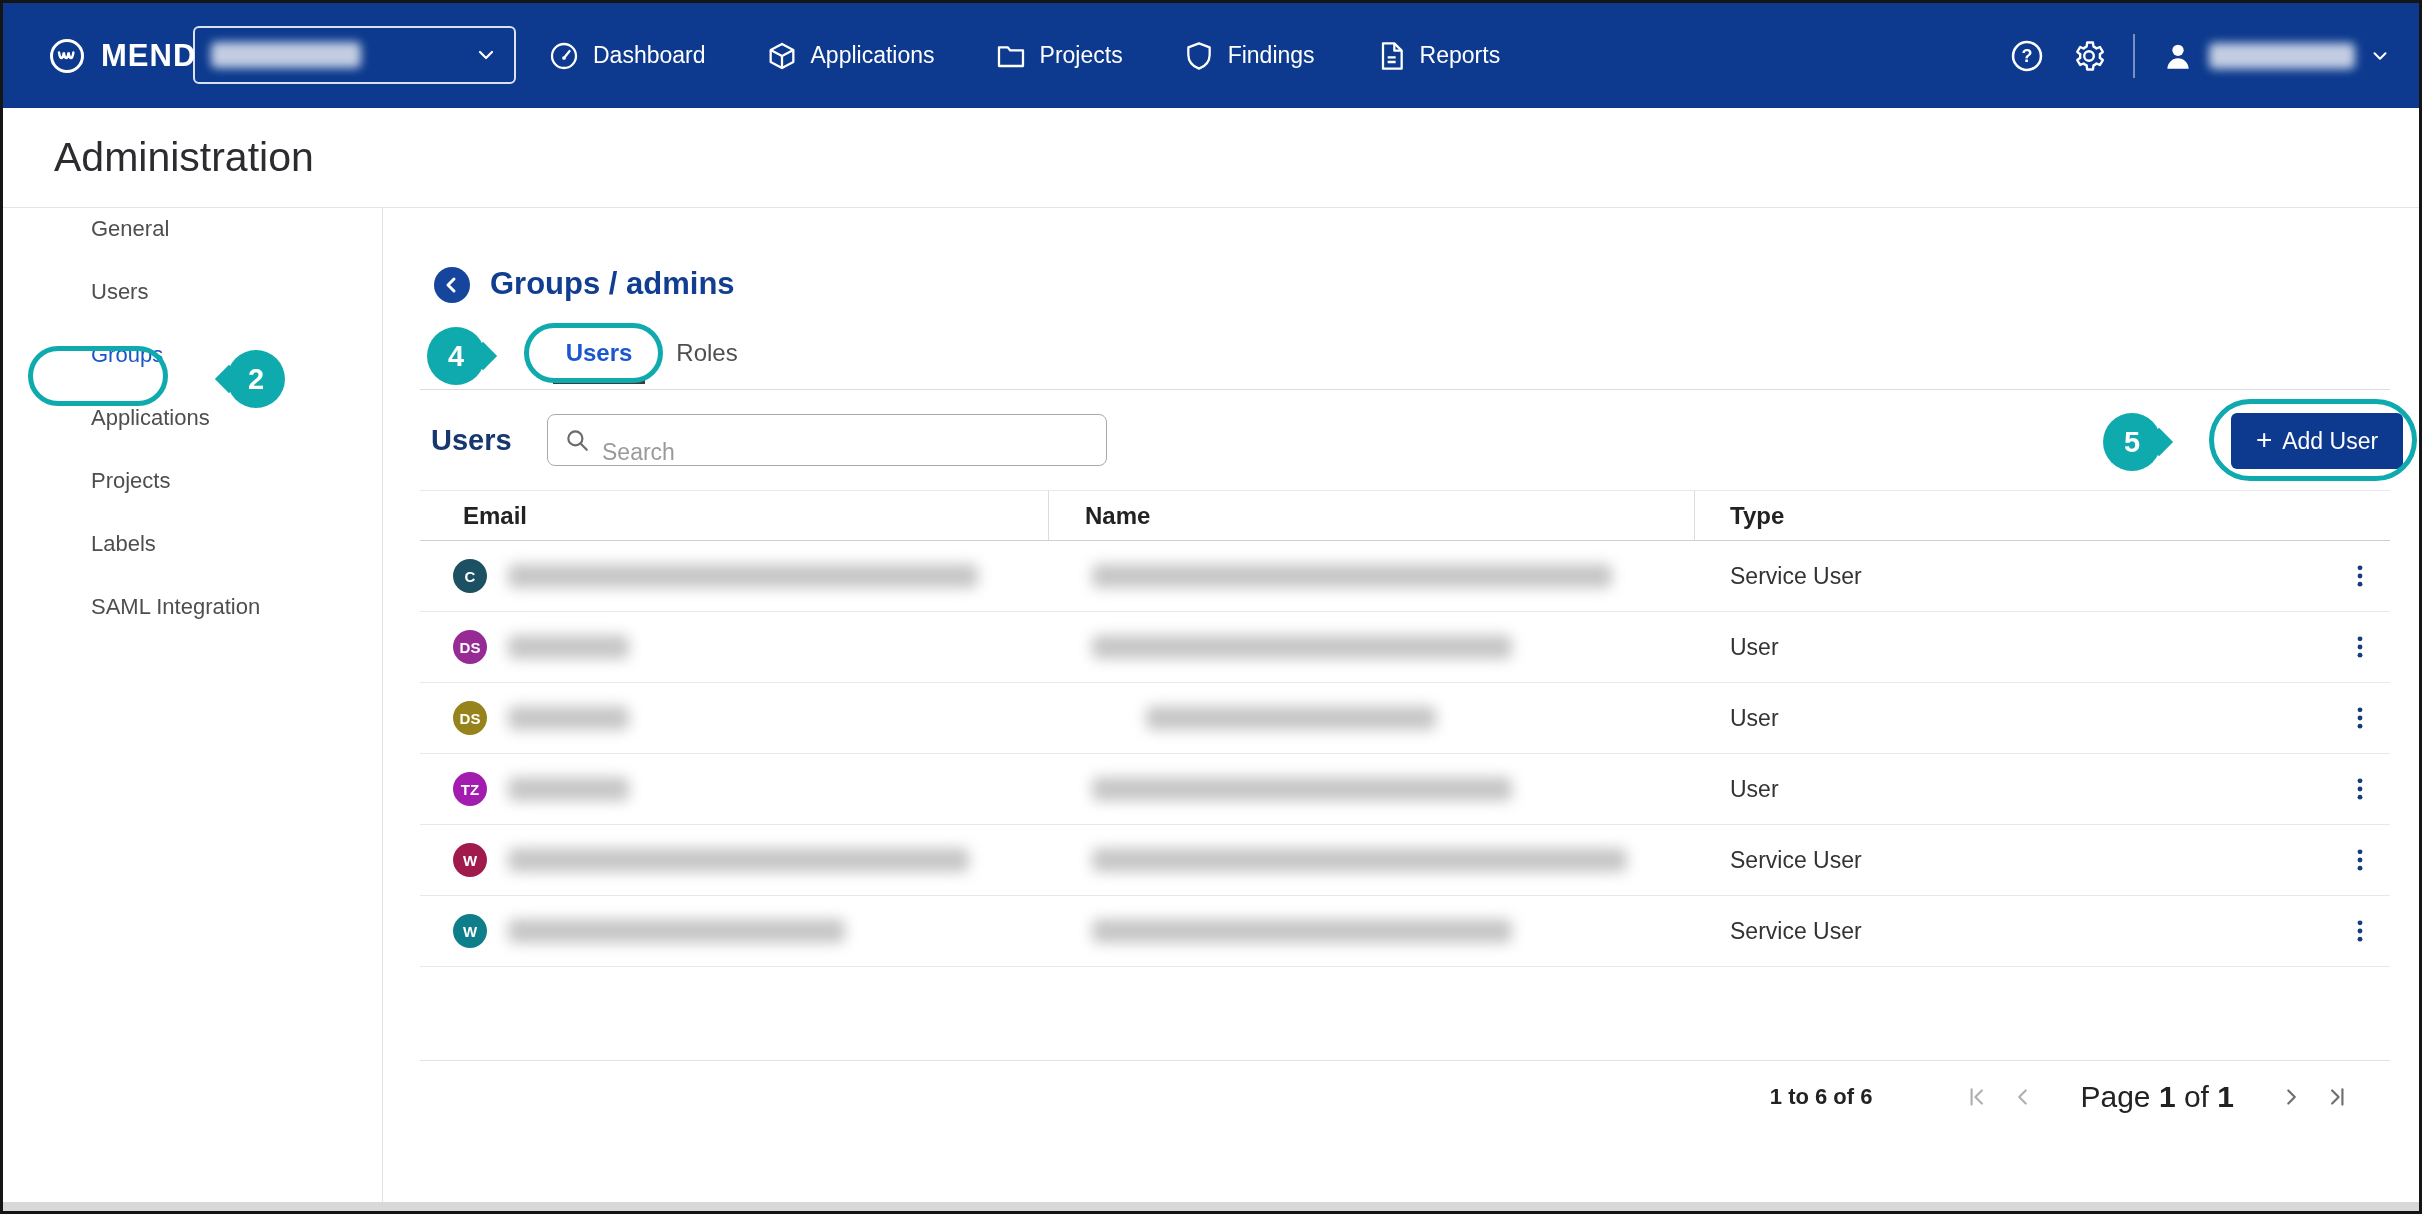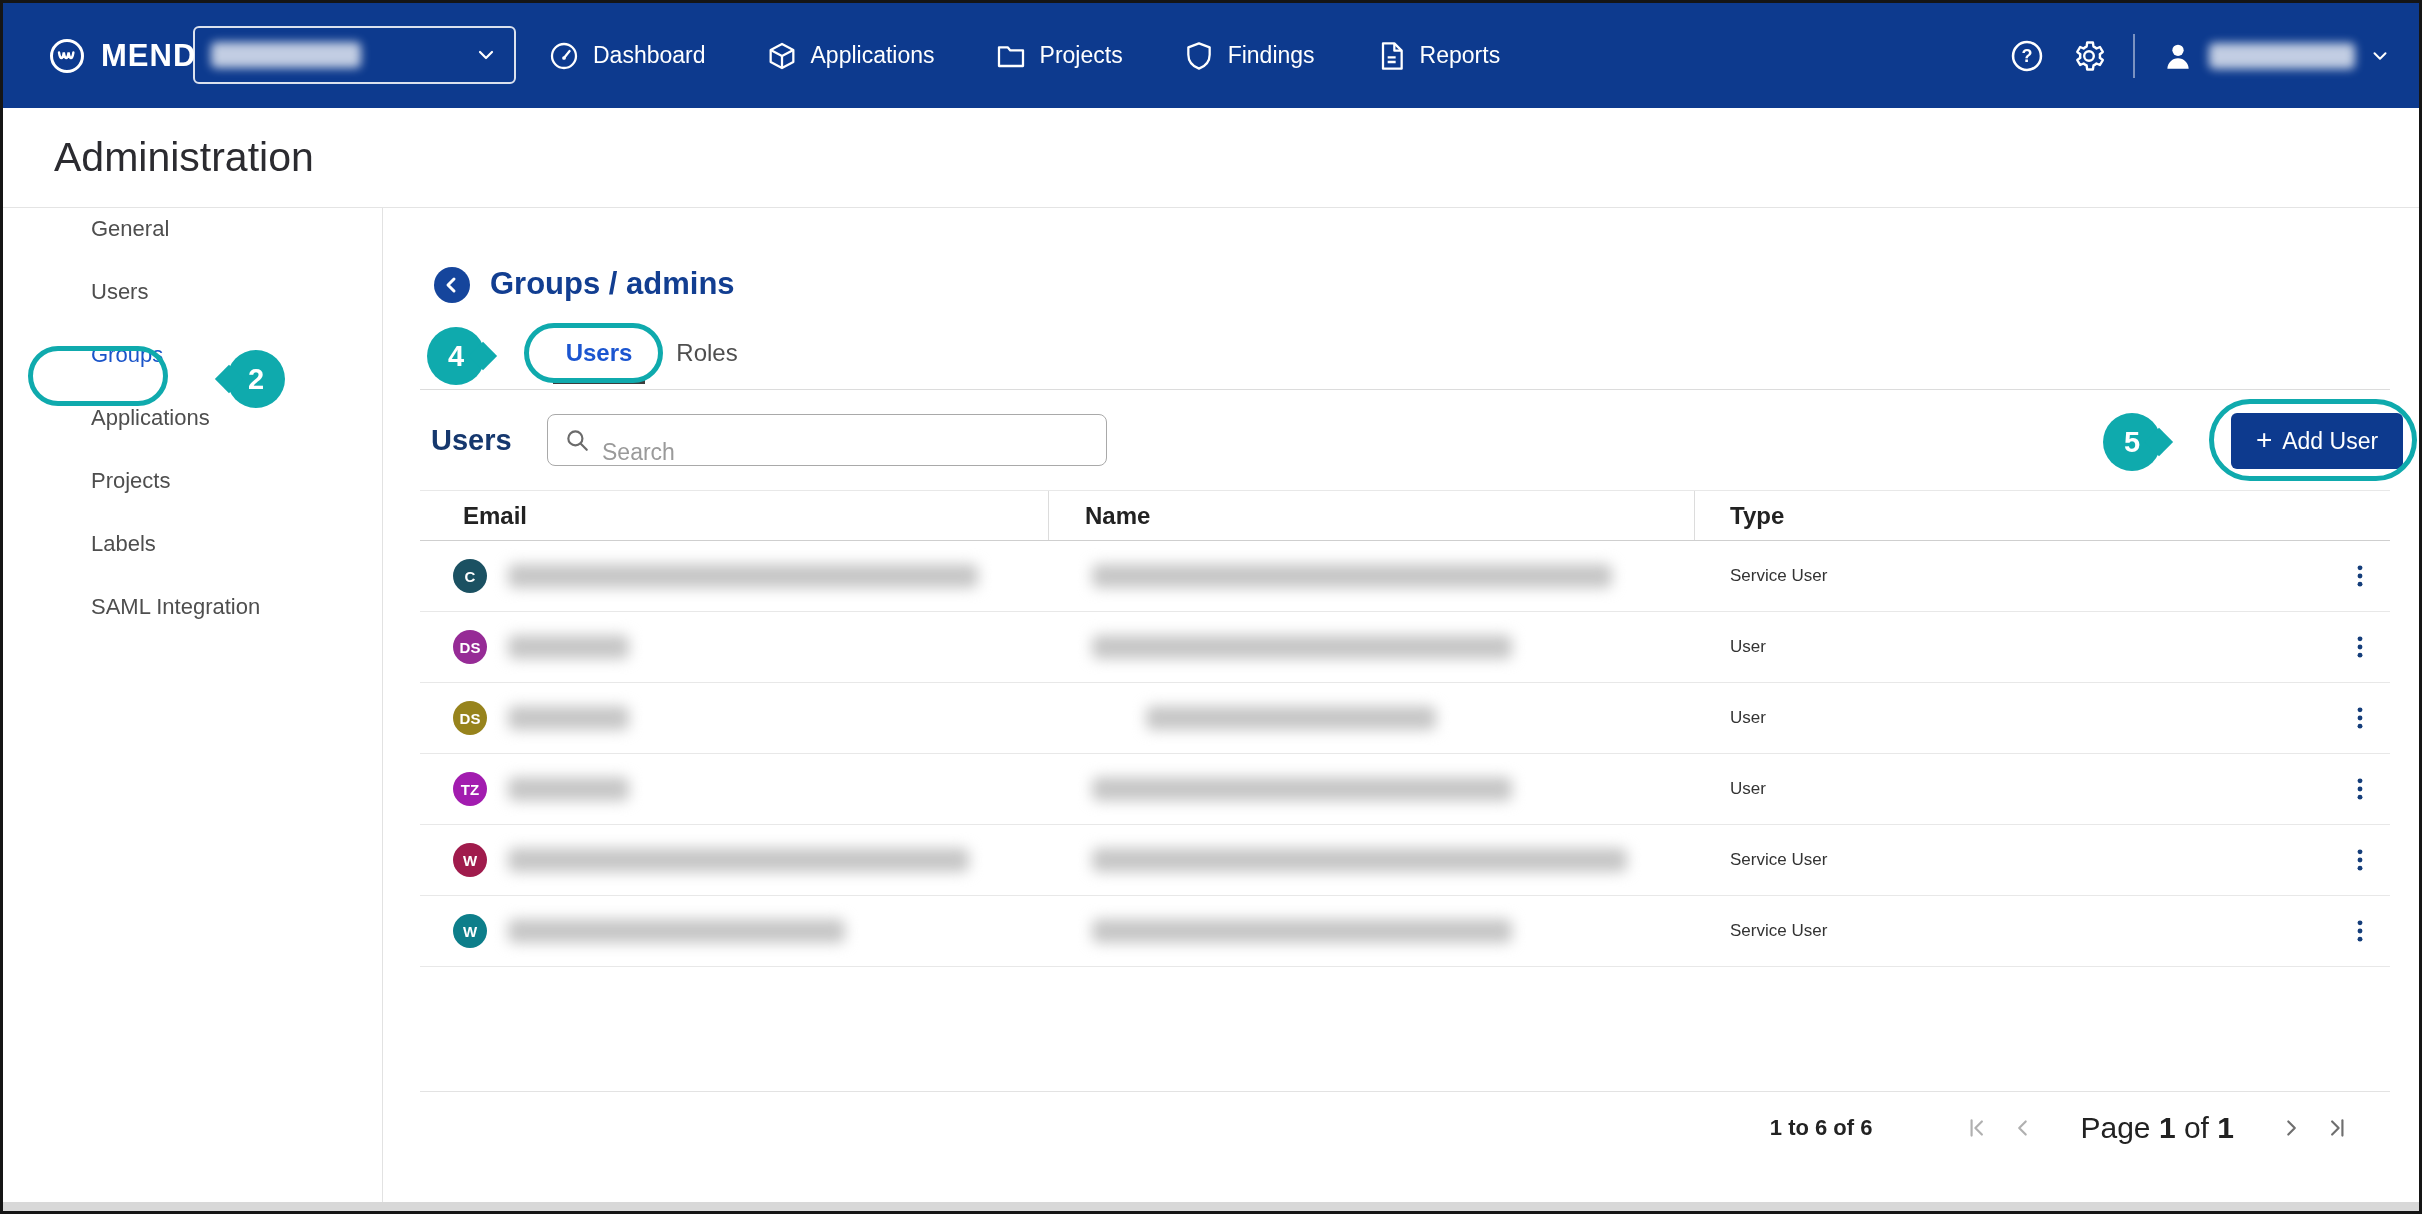--- a/index.html
+++ b/index.html
@@ -50,29 +50,29 @@
 
   
   .table { position:absolute; left:37px; top:282px; width:1970px; }
   .thead, .trow { display:grid; grid-template-columns:629px 646px 1fr; align-items:center; }
   .thead { height:51px; border-top:1px solid #e8e8e8; border-bottom:1px solid #cfcfcf; }
   .thead .cell { font-size:24px; font-weight:700; color:#222; height:100%; display:flex; align-items:center; }
   .thead .cell:nth-child(1), .thead .cell:nth-child(2) { border-right:1px solid #dcdcdc; }
   .trow { position:relative; height:71px; border-bottom:1px solid #e8e8e8; }
   .cell.name  { padding-left:33px; display:flex; align-items:center; }
   .cell.email { padding-left:43px; display:flex; align-items:center; }
-  .cell.type  { padding-left:35px; font-size:17px; color:#333; }
+  .cell.type  { padding-left:35px; font-size:23px; color:#333; }
   .thead .cell.name { padding-left:36px; }
   .avatar { width:34px; height:34px; border-radius:50%; color:#fff; font-size:15px; font-weight:700; display:inline-flex; align-items:center; justify-content:center; flex:none; }
   .redact-row { height:24px; background:#c6c6c6; filter:blur(7px); border-radius:6px; }
   .cell.name .redact-row { margin-left:21px; }
   .kebab { position:absolute; right:16px; top:50%; transform:translateY(-50%); background:none; border:none; cursor:pointer; display:flex; }
 
   
-  .table-footer { position:absolute; left:37px; top:883px; width:1970px; height:73px; border-top:1px solid #e3e3e3; display:flex; align-items:center; justify-content:flex-end; padding-right:30px; }
+  .table-footer { position:absolute; left:37px; top:852px; width:1970px; height:73px; border-top:1px solid #e3e3e3; display:flex; align-items:center; justify-content:flex-end; padding-right:30px; }
   .pg-summary { font-size:22px; font-weight:700; color:#222; margin-right:82px; }
   .pg-btn { background:none; border:none; cursor:pointer; display:flex; align-items:center; margin:0 10px; }
   .pg-text { font-size:30px; color:#222; margin:0 34px; }
   .pg-text b { font-weight:700; }
 
   .bottom-strip { position:absolute; left:0; right:0; bottom:0; height:9px; background:#d8d8d8; }
 
   
   .oval { position:absolute; border:5px solid #0faaad; z-index:50; pointer-events:none; }
   .oval-groups { left:25px; top:343px; width:140px; height:60px; border-radius:30px; }

